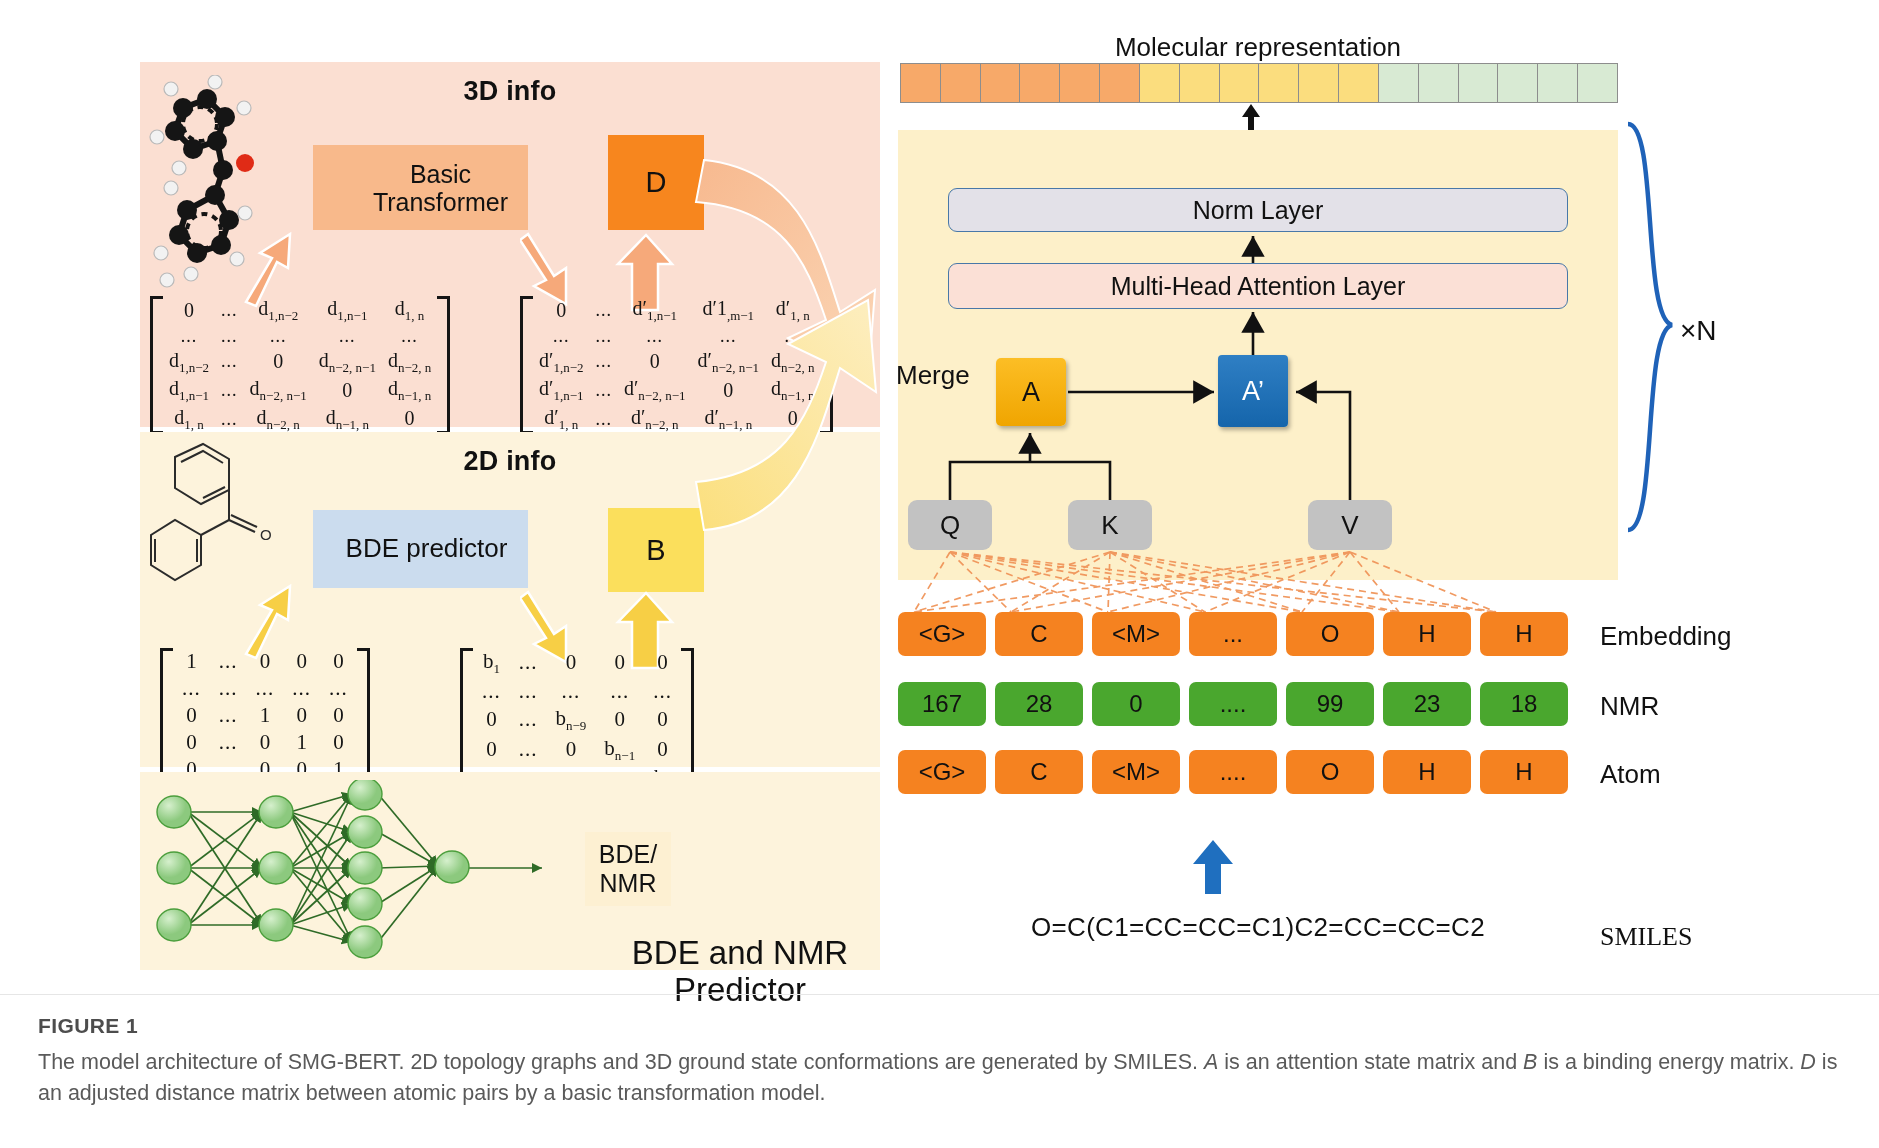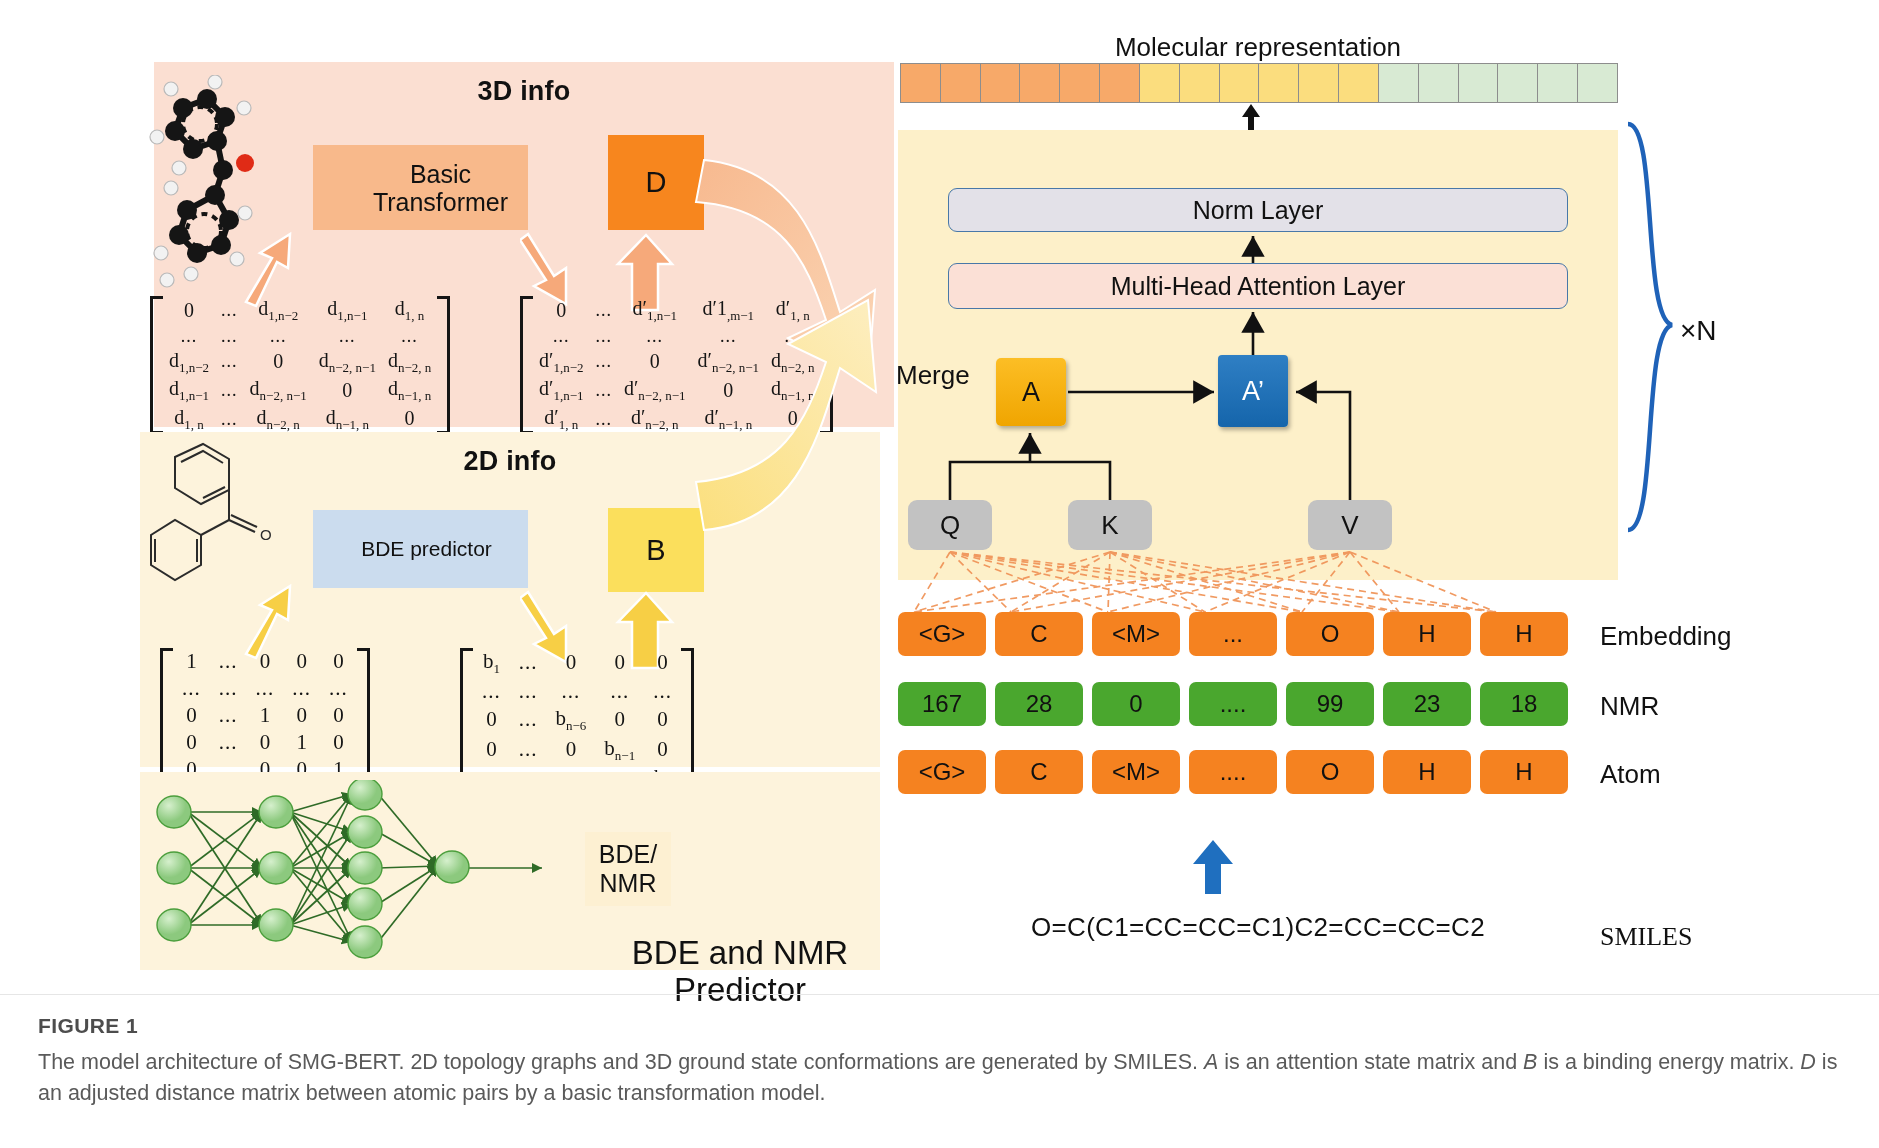--- a/index.html
+++ b/index.html
@@ -4,38 +4,38 @@
 <style>
   html,body{margin:0;padding:0;background:#ffffff;}
   body{width:1879px;height:1148px;position:relative;
        font-family:"Liberation Sans","DejaVu Sans",sans-serif;
        -webkit-font-smoothing:antialiased;overflow:hidden;}
 
   .fig{position:absolute;left:0;top:0;width:1879px;height:1000px;}
 
   
   .panel{position:absolute;box-sizing:border-box;}
-  #panel-3d{left:154px;top:62px;width:740px;height:365px;background:#fbdfd2;}
+  #panel-3d{left:140px;top:62px;width:740px;height:365px;background:#fbdfd2;}
   #panel-2d{left:140px;top:432px;width:740px;height:335px;background:#fdf3dc;}
   #panel-nn{left:140px;top:772px;width:740px;height:198px;background:#fdf3dc;}
 
   .panel-title{position:absolute;width:100%;text-align:center;
       font-size:27px;font-weight:bold;color:#111;letter-spacing:.2px;}
 
   
   .box{position:absolute;box-sizing:border-box;display:flex;
        align-items:center;justify-content:center;text-align:center;
        color:#111;line-height:1.12;}
 
   #basic-transformer{left:313px;top:145px;width:215px;height:85px;
        background:#f8b98b;font-size:25px;padding-left:40px;}
   #box-D{left:608px;top:135px;width:96px;height:95px;background:#f7861e;
        font-size:29px;}
   #bde-predictor{left:313px;top:510px;width:215px;height:78px;
-       background:#cbdcee;font-size:21px;padding-left:12px;}
+       background:#cbdcee;font-size:26px;padding-left:12px;}
   #box-B{left:608px;top:508px;width:96px;height:84px;background:#fbdf5c;
        font-size:29px;}
   #bde-nmr-out{left:585px;top:832px;width:86px;height:74px;
        background:#fdf0d2;font-size:25px;line-height:1.18;}
   #nn-caption{left:580px;top:930px;width:320px;height:34px;font-size:33px;
        justify-content:flex-start;font-weight:400;margin-top:25px;}
 
   
   .matrix{position:absolute;display:flex;align-items:stretch;
       font-family:"Liberation Serif","DejaVu Serif",serif;color:#151515;}
@@ -368,21 +368,21 @@
       <tr>
             <td class="dots">...</td>
             <td class="dots">...</td>
             <td class="dots">...</td>
             <td class="dots">...</td>
             <td class="dots">...</td>
           </tr>
       <tr>
             <td>0</td>
             <td class="dots">...</td>
-            <td>b<sub>n−6</sub></td>
+            <td>b<sub>n−9</sub></td>
             <td>0</td>
             <td>0</td>
           </tr>
       <tr>
             <td>0</td>
             <td class="dots">...</td>
             <td>0</td>
             <td>b<sub>n−1</sub></td>
             <td>0</td>
           </tr>

